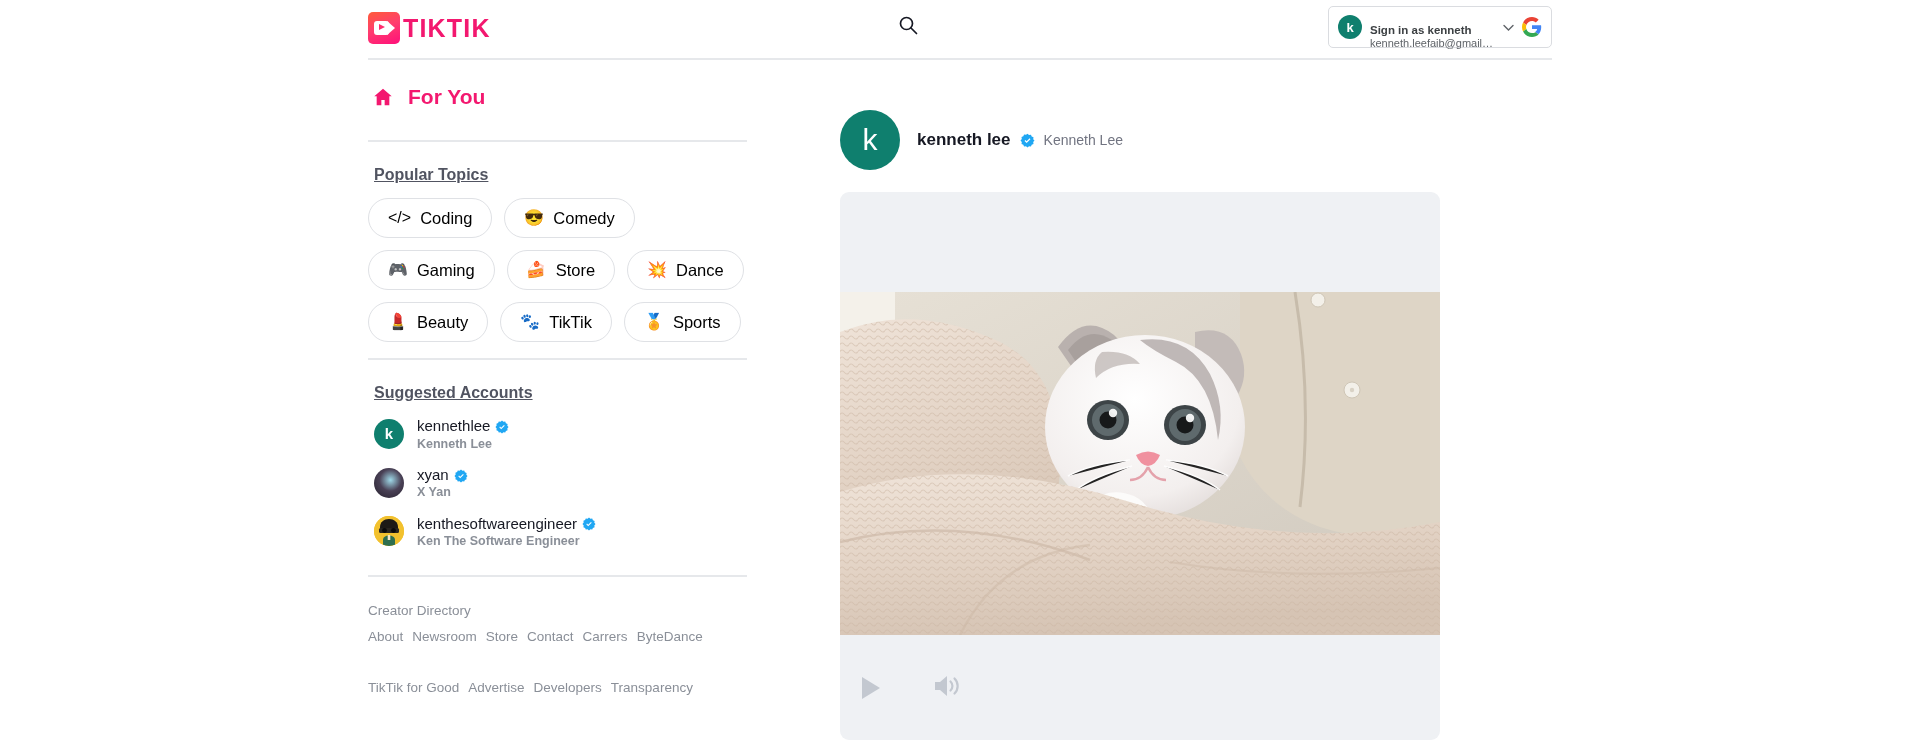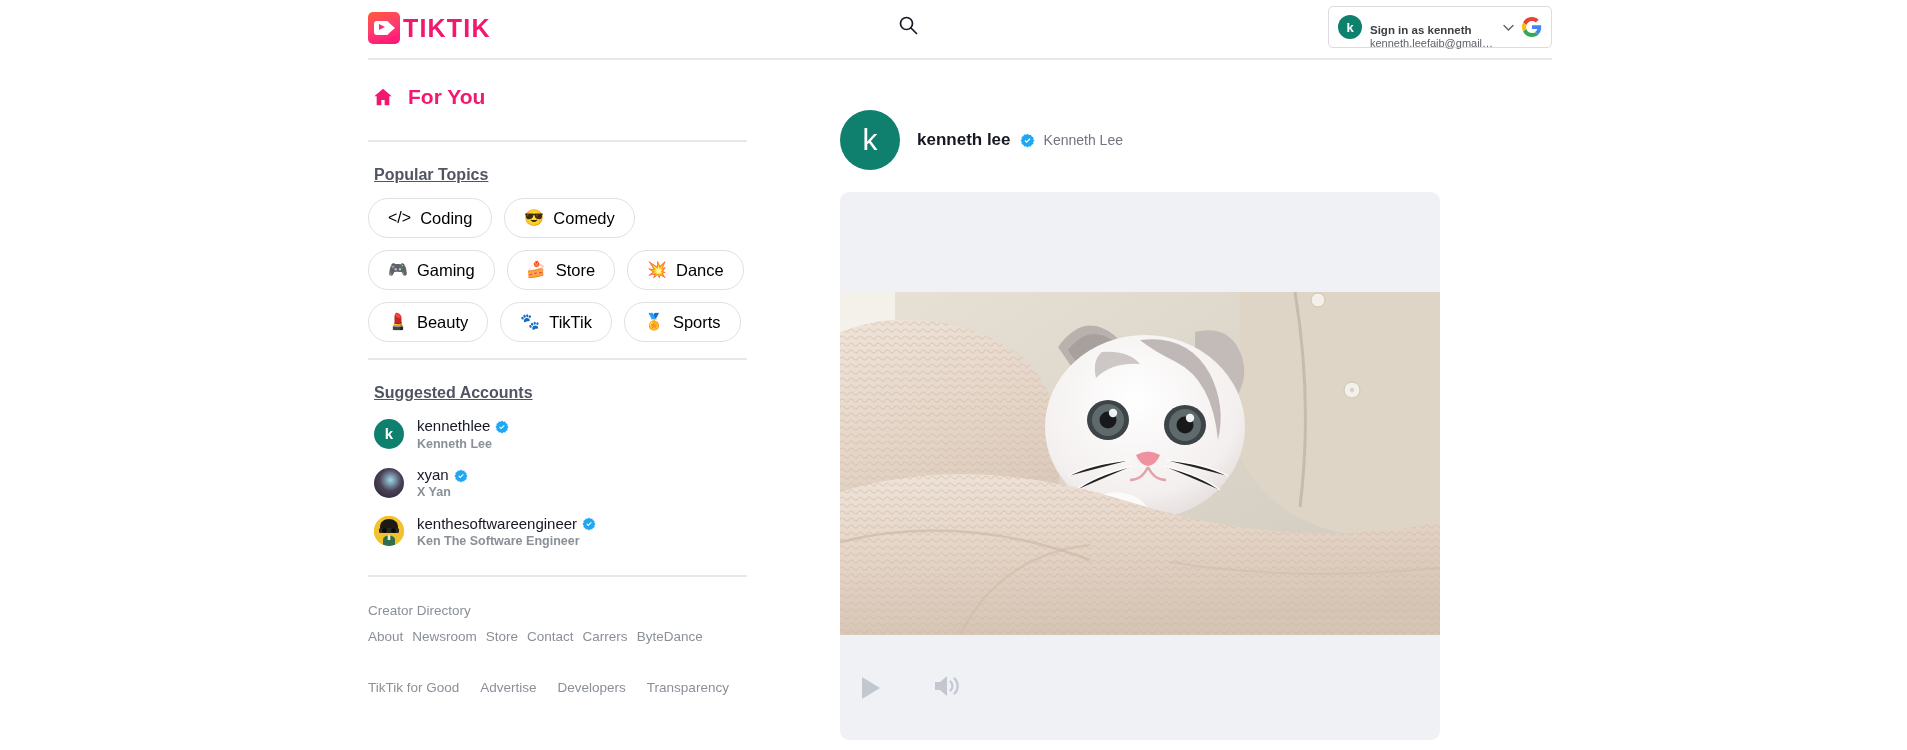--- a/index.html
+++ b/index.html
@@ -152,21 +152,21 @@
 
   .footer { margin-top: 26px; }
   .footer-divider { height: 2px; background: #e6e8eb; width: 379px; margin-bottom: 26px; }
   .footer-line {
     font-size: 13.5px; color: #8a8f98; margin-bottom: 11px;
     margin-left: 0px; display: flex; flex-wrap: wrap; gap: 0px;
   }
   .footer-line a {
     color: #8a8f98; text-decoration: none; cursor: pointer; margin-right: 9px;
   }
-  .footer-gap { margin-top: 36px; gap: 12px; }
+  .footer-gap { margin-top: 36px; }
 
   
   .feed {
     position: absolute; left: 840px; top: 110px; width: 720px;
   }
   .post-head { display: flex; align-items: center; gap: 17px; margin-bottom: 22px; }
   .post-avatar {
     width: 60px; height: 60px; border-radius: 50%;
     background: #0f7f6e; color: #fff;
     display: flex; align-items: center; justify-content: center;

